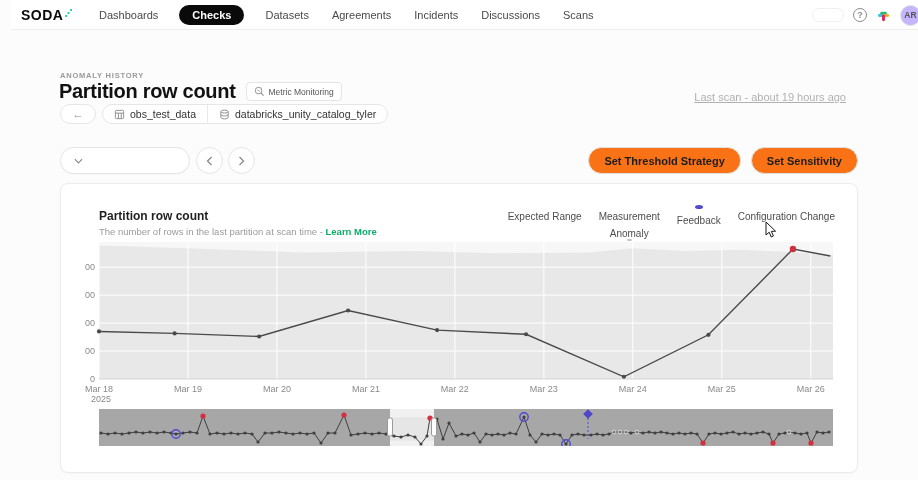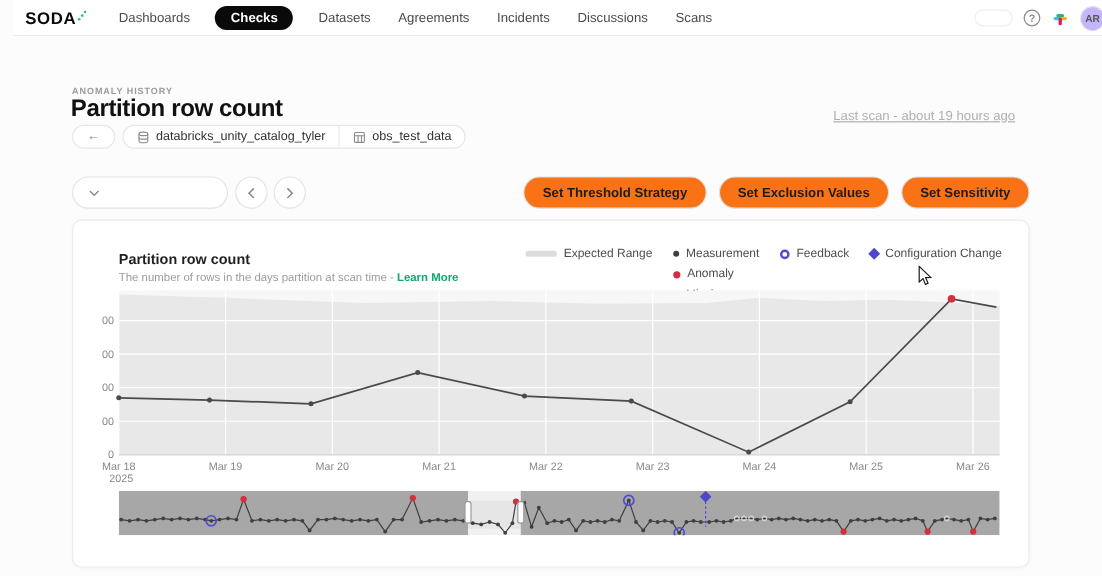--- a/index.html
+++ b/index.html
@@ -55,21 +55,21 @@
 
   
   .card { position:absolute; left:60px; top:183px; width:798px; height:290px; background:#fff;
           border:1px solid #ececec; border-radius:8px; box-shadow:0 1px 3px rgba(0,0,0,.03); }
   .chart-title { position:absolute; left:38px; top:25px; font-size:12px; font-weight:700; color:#1f1f1f; }
   .chart-sub { position:absolute; left:38px; top:42px; font-size:9.5px; color:#9b9b9b; }
   .learn-more { color:#0eab6b; font-weight:700; cursor:pointer; }
 
   .legend { position:absolute; right:22px; top:21px; display:flex; gap:17px; align-items:flex-start;
             font-size:10px; color:#4d4d4d; }
-  .lg-item { display:flex; align-items:center; gap:6px; height:13px; }
+  .lg-item { display:flex; align-items:center; gap:6px; height:13px;flex-direction:column; }
   .lg-col { display:flex; flex-direction:column; gap:4px; }
   .sw-band { width:26px; height:5px; border-radius:2px; background:#dcdcdc; }
   .sw-dot { width:5px; height:5px; border-radius:50%; background:#3f3f3f; }
   .sw-dot.red { width:6px; height:6px; background:#d2303e; }
   .sw-ring-sm { width:5px; height:5px; border-radius:50%; border:1px solid #bdbdbd; background:#fff; }
   .sw-ring-lg { width:8px; height:8px; border-radius:50%; border:2px solid #4f4ad0; background:#fff; }
   .sw-diamond { width:7px; height:7px; background:#4f46c9; transform:rotate(45deg); }
 
   .main-svg { position:absolute; left:24px; top:57px; }
   .navg-svg { position:absolute; left:38px; top:225px; }
@@ -105,71 +105,78 @@
       <rect x="7" y="6.5" width="7" height="3" rx="1.5" fill="#ECB22E"></rect>
       <rect x="6.5" y="7" width="3" height="7" rx="1.5" fill="#E01E5A"></rect>
     </svg>
     <div class="avatar">AR</div>
   </div>
 </div>
 
 <div class="eyebrow">ANOMALY HISTORY</div>
 <div class="title-row">
   <span class="page-title">Partition row count</span>
+  <span class="badge">
+    <svg width="11" height="11" viewBox="0 0 12 12">
+      <circle cx="5" cy="5" r="3.6" fill="none" stroke="#8a8a8a" stroke-width="1"></circle>
+      <line x1="7.8" y1="7.8" x2="10.4" y2="10.4" stroke="#8a8a8a" stroke-width="1.1"></line>
+      <path d="M3.4 5 q0.8 -0.9 1.6 0 q0.8 0.9 1.6 0" fill="none" stroke="#8a8a8a" stroke-width=".8"></path>
+    </svg>
+    <span>Metric Monitoring</span>
+  </span>
 </div>
 <div class="last-scan">Last scan - about 19 hours ago</div>
 
 <div class="crumbs">
   <div class="back-btn">←</div>
   <div class="crumb-pill">
-    <div class="crumb-seg">
-      <svg width="11" height="11" viewBox="0 0 12 12">
-        <ellipse cx="6" cy="2.8" rx="4" ry="1.6" fill="none" stroke="#8a8a8a" stroke-width="1"></ellipse>
-        <path d="M2 2.8 v6.4 c0 .9 1.8 1.6 4 1.6 s4 -.7 4 -1.6 V2.8" fill="none" stroke="#8a8a8a" stroke-width="1"></path>
-        <path d="M2 6 c0 .9 1.8 1.6 4 1.6 s4 -.7 4 -1.6" fill="none" stroke="#8a8a8a" stroke-width="1"></path>
-      </svg>
-      <span>databricks_unity_catalog_tyler</span>
-    </div>
     <div class="crumb-seg">
       <svg width="11" height="11" viewBox="0 0 12 12">
         <rect x="1.5" y="1.5" width="9" height="9" rx="1" fill="none" stroke="#8a8a8a" stroke-width="1"></rect>
         <line x1="1.5" y1="4.5" x2="10.5" y2="4.5" stroke="#8a8a8a" stroke-width="1"></line>
         <line x1="4.8" y1="4.5" x2="4.8" y2="10.5" stroke="#8a8a8a" stroke-width="1"></line>
         <line x1="7.9" y1="4.5" x2="7.9" y2="10.5" stroke="#8a8a8a" stroke-width="1"></line>
       </svg>
       <span>obs_test_data</span>
     </div>
+    <div class="crumb-seg">
+      <svg width="11" height="11" viewBox="0 0 12 12">
+        <ellipse cx="6" cy="2.8" rx="4" ry="1.6" fill="none" stroke="#8a8a8a" stroke-width="1"></ellipse>
+        <path d="M2 2.8 v6.4 c0 .9 1.8 1.6 4 1.6 s4 -.7 4 -1.6 V2.8" fill="none" stroke="#8a8a8a" stroke-width="1"></path>
+        <path d="M2 6 c0 .9 1.8 1.6 4 1.6 s4 -.7 4 -1.6" fill="none" stroke="#8a8a8a" stroke-width="1"></path>
+      </svg>
+      <span>databricks_unity_catalog_tyler</span>
+    </div>
   </div>
 </div>
 
 <div class="range-select">
   <svg width="9" height="6" viewBox="0 0 10 6">
     <path d="M1 1 L5 5 L9 1" fill="none" stroke="#8a8a8a" stroke-width="1.3"></path>
   </svg>
 </div>
 <div class="round-btn" style="left:196px;">
   <svg width="7" height="10" viewBox="0 0 7 10">
     <path d="M5.5 1 L1.5 5 L5.5 9" fill="none" stroke="#8a8a8a" stroke-width="1.3"></path>
   </svg>
 </div>
 <div class="round-btn" style="left:228px;">
   <svg width="7" height="10" viewBox="0 0 7 10">
     <path d="M1.5 1 L5.5 5 L1.5 9" fill="none" stroke="#8a8a8a" stroke-width="1.3"></path>
   </svg>
 </div>
 <div class="actions">
   <button class="action-btn">Set Threshold Strategy</button>
-  <button class="action-btn">Set Exclusion Values</button>
   <button class="action-btn">Set Sensitivity</button>
 </div>
 
 <div class="card">
   <div class="chart-title">Partition row count</div>
   <div class="chart-sub">
-    <span>The number of rows in the days partition at scan time - </span><span class="learn-more">Learn More</span>
+    <span>The number of rows in the last partition at scan time - </span><span class="learn-more">Learn More</span>
   </div>
 
   <div class="legend">
     <div class="lg-item">
       <span class="sw-band"></span>
       <span>Expected Range</span>
     </div>
     <div class="lg-col">
       <div class="lg-item">
         <span class="sw-dot"></span>

